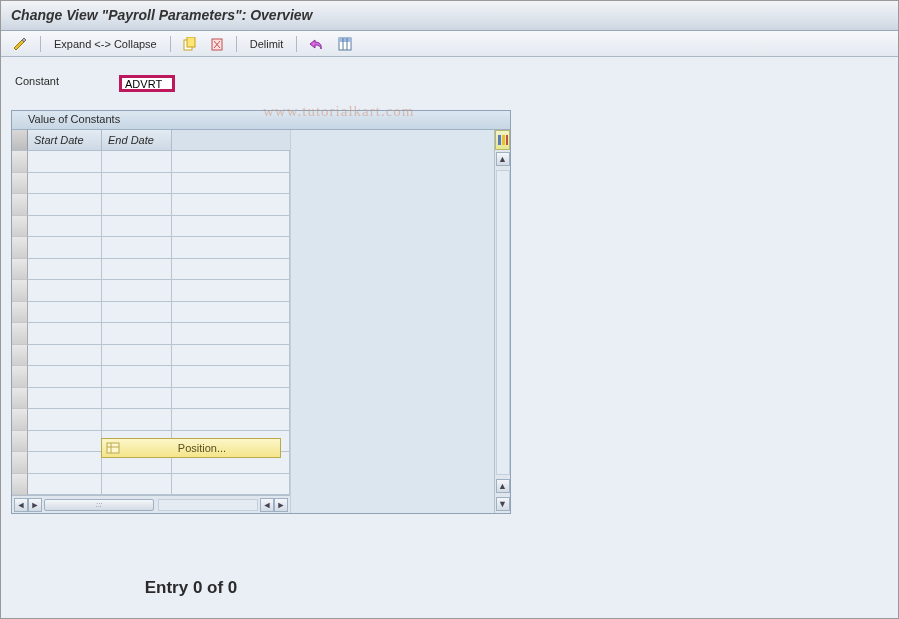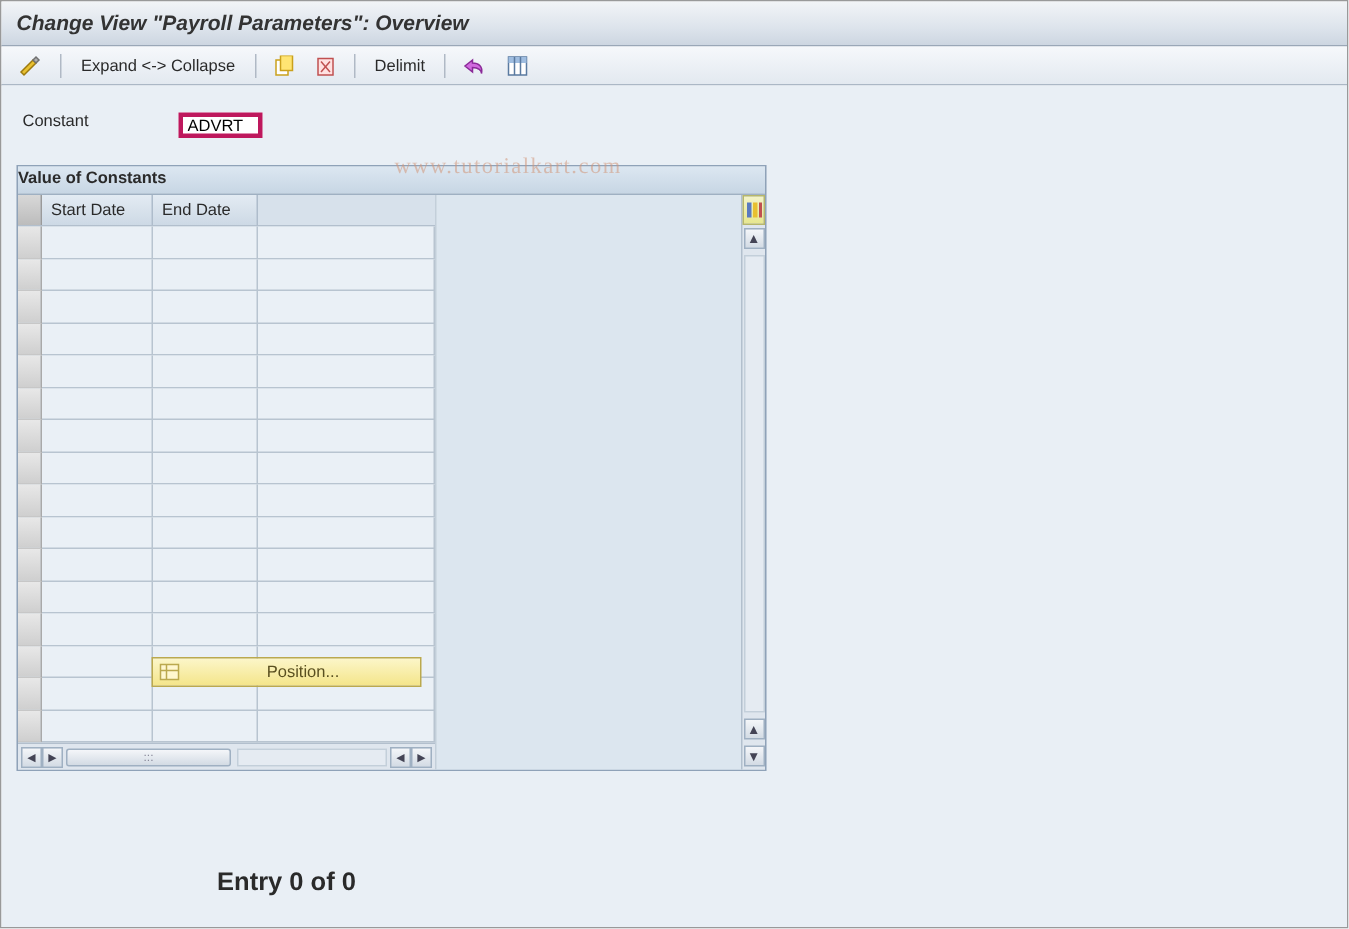--- a/index.html
+++ b/index.html
@@ -25,26 +25,26 @@
   .field-row { display:flex; align-items:flex-start; gap:60px; margin:6px 0 18px 4px; }
   .field-label { font-size:11px; color:#2a2a2a; }
   .field-input {
     width:56px; height:17px; border:3px solid #be185d; background:#fff; font-size:11px; padding:0 3px;
   }
   .panel {
     width:500px; border:1px solid #8fa2b8; background:#dce6ef;
     box-shadow:inset 0 0 0 1px #f1f6fa;
   }
   .panel-title {
-    height:19px; padding:2px 0;
+    height:19px; padding:2px 16px;
     background:linear-gradient(to bottom,#dce7f1,#c7d6e4);
-    border-bottom:1px solid #9fb0c2; font-size:11px; color:#2a2a2a;font-weight:bold;
+    border-bottom:1px solid #9fb0c2; font-size:11px; color:#2a2a2a;
   }
   .grid-wrap { display:flex; }
-  .grid-area { display:flex; flex-direction:column; }
+  .grid-area { display:flex; flex-direction:column;font-style:italic; }
   .grid-head { display:flex; background:#d7e1eb; border-bottom:1px solid #b2bfcd; }
   .hcell {
     height:20px; display:flex; align-items:center; padding:0 6px;
     border-right:1px solid #aebccb; font-size:11px; color:#2a2a2a;
     background:linear-gradient(to bottom,#e3ebf3,#cdd9e5);
   }
   .rowsel-h { width:16px; background:linear-gradient(to bottom,#d8d8d8,#bcbcbc); border-right:1px solid #9a9a9a; }
   .c1{width:74px}.c2{width:70px}.c3{width:118px}
   .grid-body { }
   .grow { display:flex; height:21.5px; }

